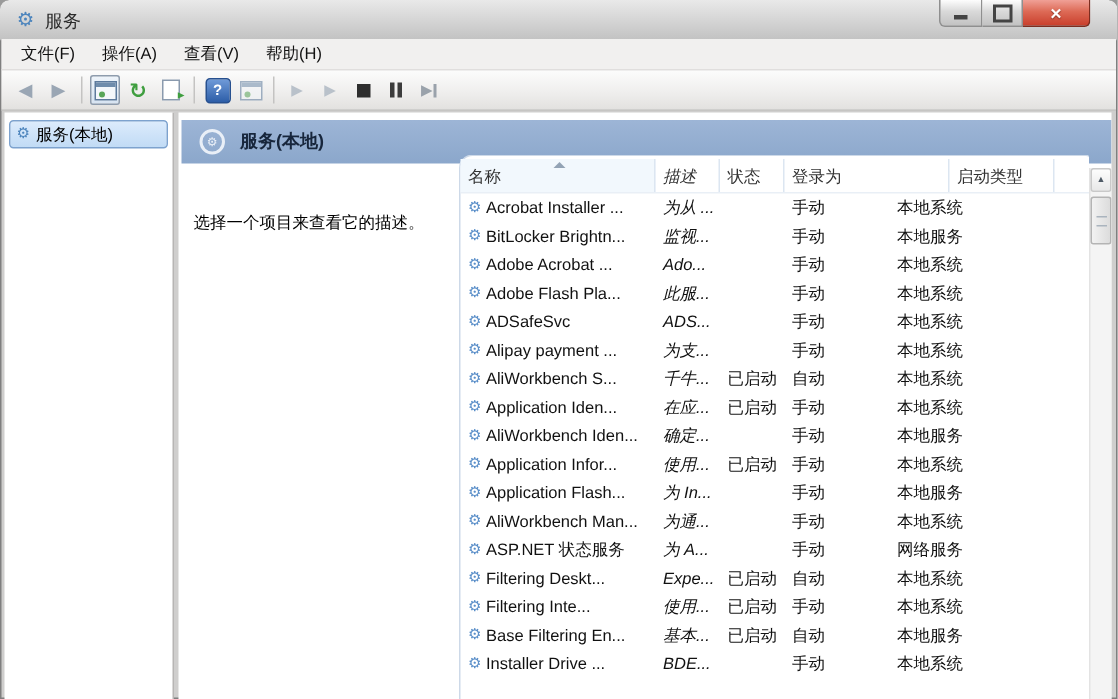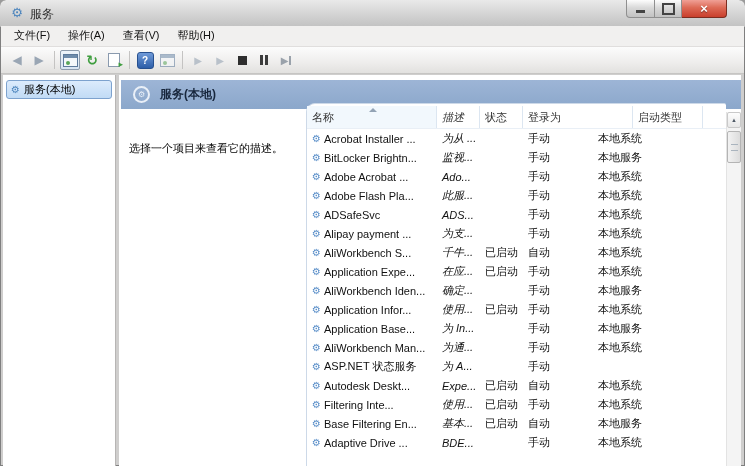--- a/index.html
+++ b/index.html
@@ -254,21 +254,21 @@
               <span>AliWorkbench S...</span>
             </div>
             <div class="cell w-desc">千牛...</div>
             <div class="cell w-status">已启动</div>
             <div class="cell w-startup">自动</div>
             <div class="cell w-logon">本地系统</div>
           </div>
           <div class="row">
             <div class="cell c-name w-name">
               <span class="gear">⚙</span>
-              <span>Application Expe...</span>
+              <span>Application Iden...</span>
             </div>
             <div class="cell w-desc">在应...</div>
             <div class="cell w-status">已启动</div>
             <div class="cell w-startup">手动</div>
             <div class="cell w-logon">本地系统</div>
           </div>
           <div class="row">
             <div class="cell c-name w-name">
               <span class="gear">⚙</span>
               <span>AliWorkbench Iden...</span>
@@ -284,21 +284,21 @@
               <span>Application Infor...</span>
             </div>
             <div class="cell w-desc">使用...</div>
             <div class="cell w-status">已启动</div>
             <div class="cell w-startup">手动</div>
             <div class="cell w-logon">本地系统</div>
           </div>
           <div class="row">
             <div class="cell c-name w-name">
               <span class="gear">⚙</span>
-              <span>Application Base...</span>
+              <span>Application Flash...</span>
             </div>
             <div class="cell w-desc">为 In...</div>
             <div class="cell w-status"></div>
             <div class="cell w-startup">手动</div>
             <div class="cell w-logon">本地服务</div>
           </div>
           <div class="row">
             <div class="cell c-name w-name">
               <span class="gear">⚙</span>
               <span>AliWorkbench Man...</span>
@@ -309,25 +309,26 @@
             <div class="cell w-logon">本地系统</div>
           </div>
           <div class="row">
             <div class="cell c-name w-name">
               <span class="gear">⚙</span>
               <span>ASP.NET 状态服务</span>
             </div>
             <div class="cell w-desc">为 A...</div>
             <div class="cell w-status"></div>
             <div class="cell w-startup">手动</div>
-          </div>
-          <div class="row">
-            <div class="cell c-name w-name">
-              <span class="gear">⚙</span>
-              <span>Autodesk Deskt...</span>
+            <div class="cell w-logon">网络服务</div>
+          </div>
+          <div class="row">
+            <div class="cell c-name w-name">
+              <span class="gear">⚙</span>
+              <span>Filtering Deskt...</span>
             </div>
             <div class="cell w-desc">Expe...</div>
             <div class="cell w-status">已启动</div>
             <div class="cell w-startup">自动</div>
             <div class="cell w-logon">本地系统</div>
           </div>
           <div class="row">
             <div class="cell c-name w-name">
               <span class="gear">⚙</span>
               <span>Filtering Inte...</span>
@@ -343,21 +344,21 @@
               <span>Base Filtering En...</span>
             </div>
             <div class="cell w-desc">基本...</div>
             <div class="cell w-status">已启动</div>
             <div class="cell w-startup">自动</div>
             <div class="cell w-logon">本地服务</div>
           </div>
           <div class="row">
             <div class="cell c-name w-name">
               <span class="gear">⚙</span>
-              <span>Adaptive Drive ...</span>
+              <span>Installer Drive ...</span>
             </div>
             <div class="cell w-desc">BDE...</div>
             <div class="cell w-status"></div>
             <div class="cell w-startup">手动</div>
             <div class="cell w-logon">本地系统</div>
           </div>
         </div>
     </div>
 
     <div class="scrollbar">

